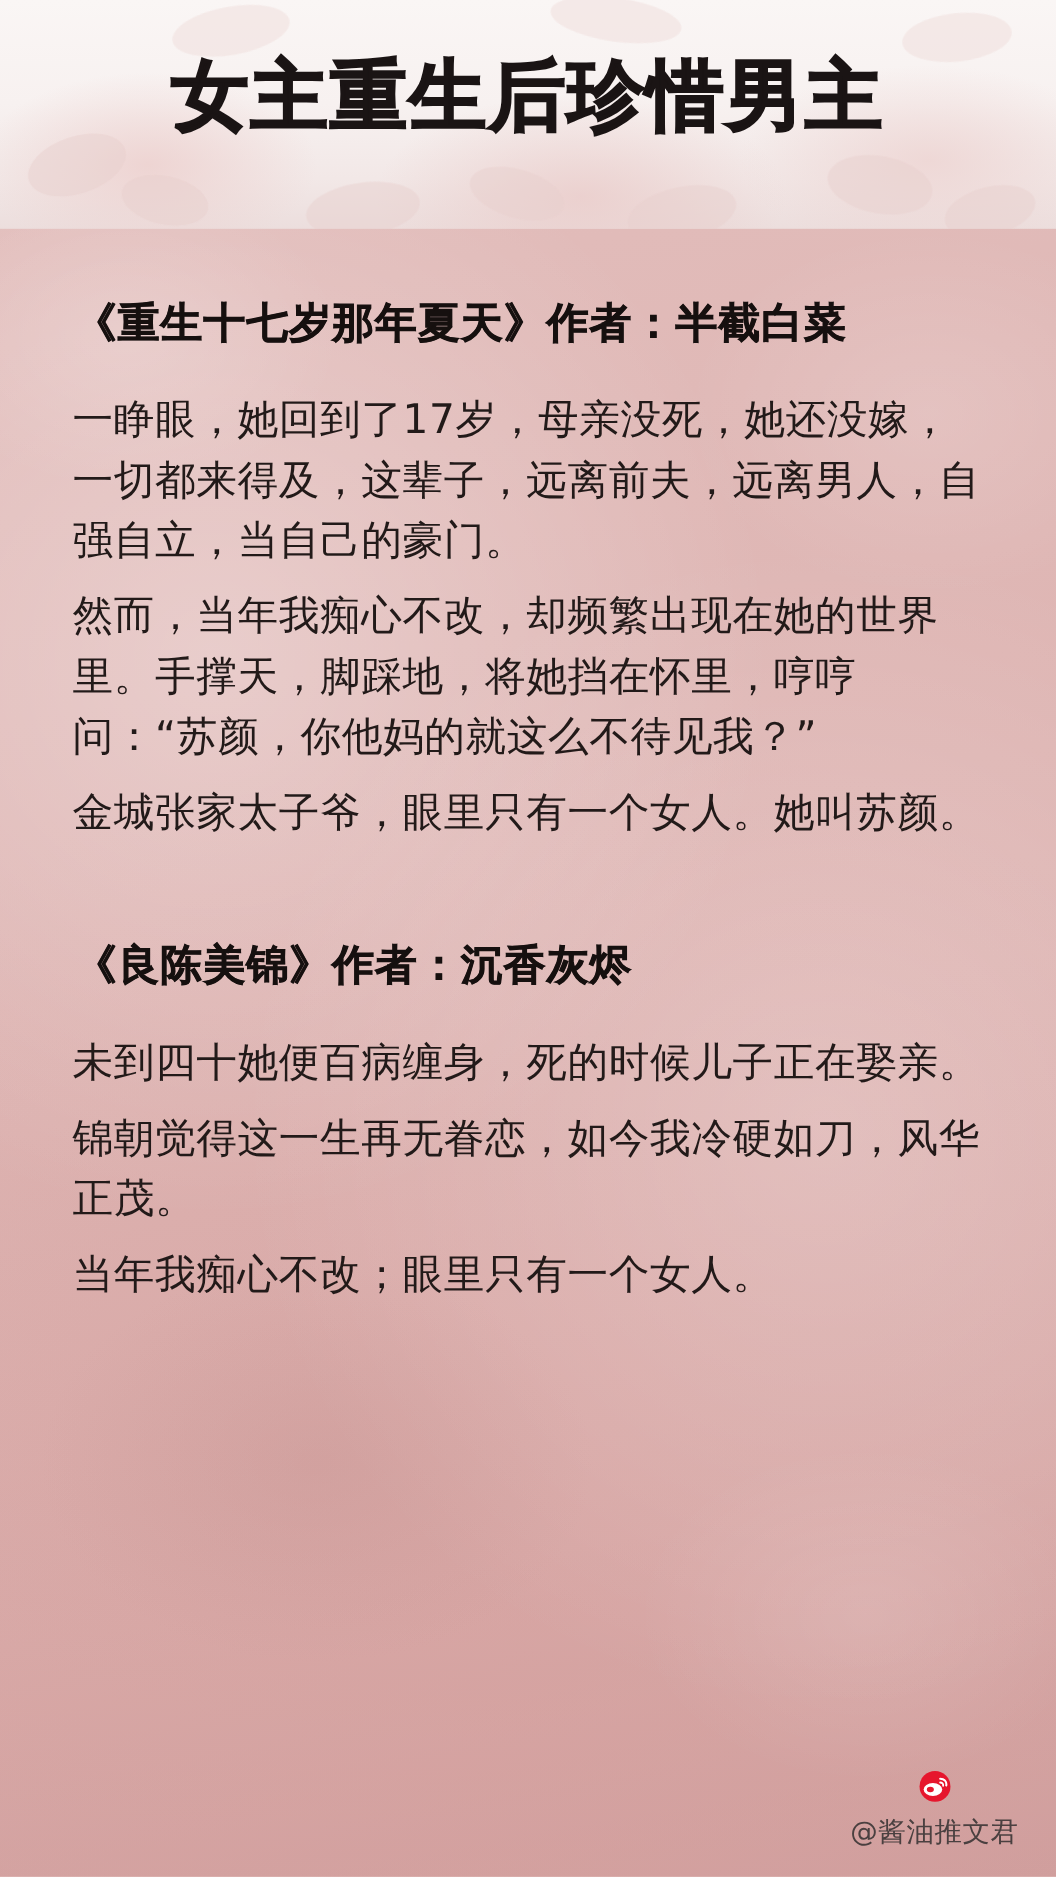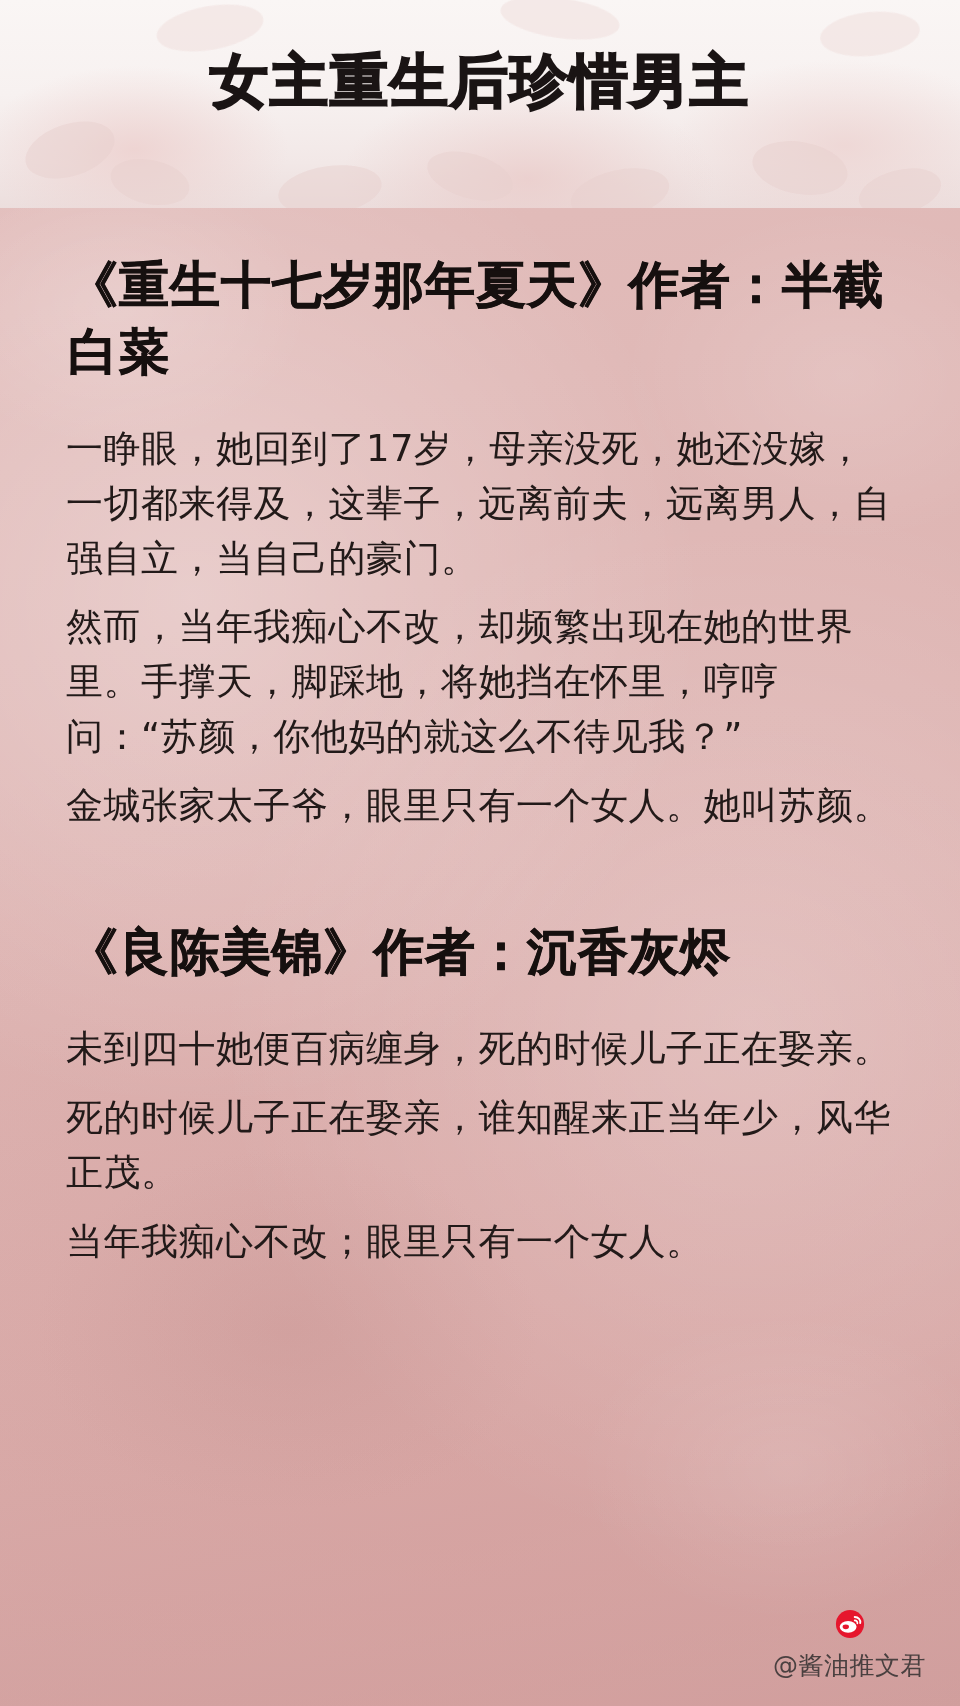--- a/index.html
+++ b/index.html
@@ -56,44 +56,44 @@
     pointer-events: none;
     opacity: 0.55;
   }
   .title {
     position: absolute;
     left: 0;
     right: 0;
     top: 52px;
     text-align: center;
     font-family: "DejaVu Sans", "Liberation Sans", sans-serif;
-    font-size: 58px;
+    font-size: 70px;
     line-height: 1;
     font-weight: bold;
     color: #1a1414;
     letter-spacing: 2px;
     -webkit-text-stroke: 2px #1a1414;
     white-space: nowrap;
     z-index: 3;
   }
 
   
   .content {
     position: relative;
     z-index: 2;
     padding: 44px 52px 0 52px;
   }
   .entry { margin-bottom: 86px; }
   .entry-heading {
     font-family: Liberation Serif, serif;
-    font-size: 50px;
+    font-size: 38px;
     font-weight: bold;
     color: #16100f;
     letter-spacing: 1px;
-    margin: 0 0 36px 16px;
+    margin: 16px 0 36px 16px;
     -webkit-text-stroke: 0.7px #16100f;
   }
   .entry-body {
     font-family: "DejaVu Sans", "Liberation Sans", sans-serif;
     font-size: 37px;
     line-height: 1.48;
     color: #221a19;
     letter-spacing: 0.5px;
   }
   .entry-body p { margin: 14px; }
@@ -154,21 +154,21 @@
         <p>一睁眼，她回到了17岁，母亲没死，她还没嫁，一切都来得及，这辈子，远离前夫，远离男人，自强自立，当自己的豪门。</p>
         <p>然而，当年我痴心不改，却频繁出现在她的世界里。手撑天，脚踩地，将她挡在怀里，哼哼问：“苏颜，你他妈的就这么不待见我？”</p>
         <p>金城张家太子爷，眼里只有一个女人。她叫苏颜。</p>
       </div>
     </div>
 
     <div class="entry">
       <div class="entry-heading">《良陈美锦》作者：沉香灰烬</div>
       <div class="entry-body">
         <p>未到四十她便百病缠身，死的时候儿子正在娶亲。</p>
-        <p>死的时候儿子正在娶亲，谁知醒来正当年少，风华正茂。</p>
+        <p>锦朝觉得这一生再无眷恋，如今我冷硬如刀，风华正茂。</p>
         <p>当年我痴心不改；眼里只有一个女人。</p>
       </div>
     </div>
 
   </div>
 
   <div class="footer">
     <svg class="weibo-icon" viewBox="0 0 32 32">
       <circle cx="16" cy="16" r="15" fill="#e6162d"></circle>
       <ellipse cx="14" cy="19" rx="9" ry="6.2" fill="#ffffff"></ellipse>

